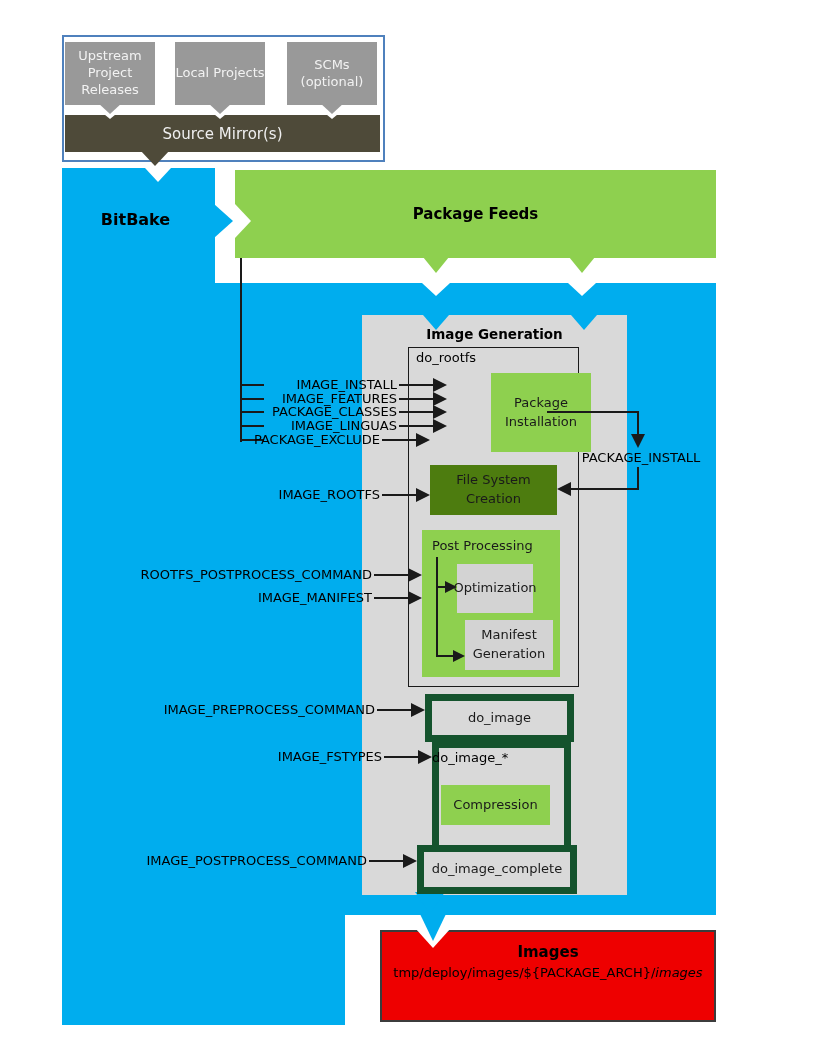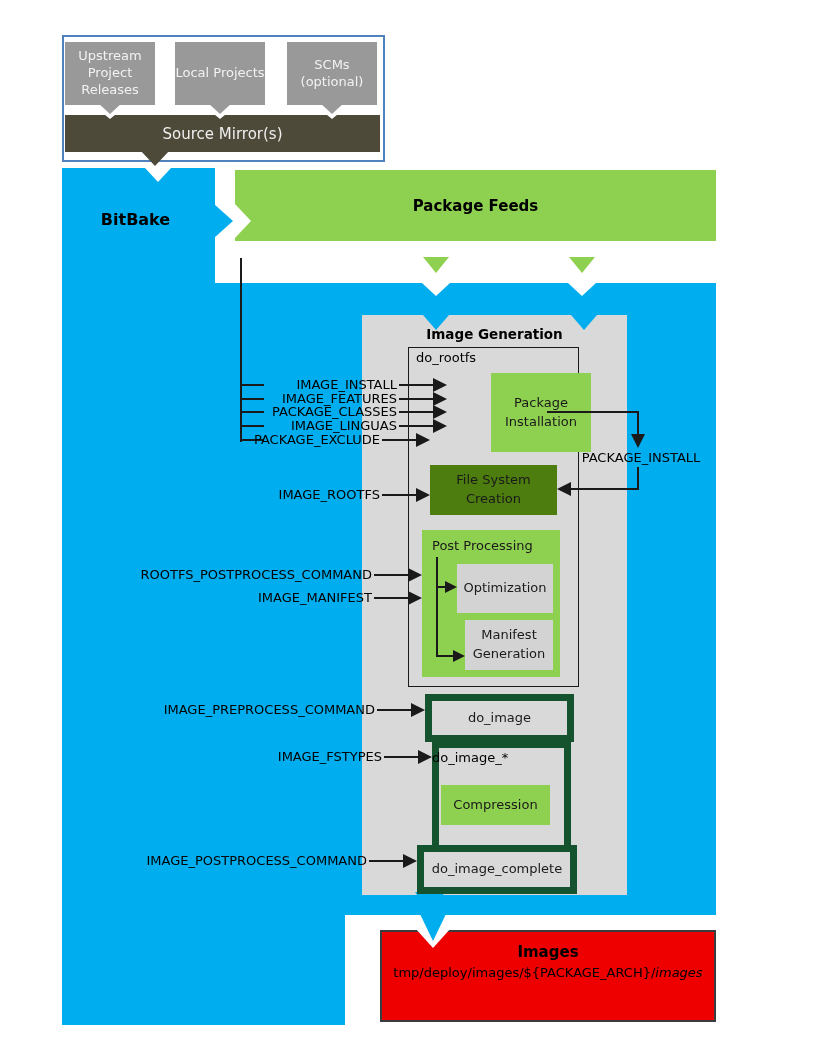--- a/index.html
+++ b/index.html
@@ -31,21 +31,21 @@
 
   <div class="tri" style="left:145px;top:168px;border-left:13px solid transparent;border-right:13px solid transparent;border-top:14px solid #ffffff;"></div>
 
   <div class="tri" style="left:422px;top:283px;border-left:14px solid transparent;border-right:14px solid transparent;border-top:13px solid #ffffff;"></div>
   <div class="tri" style="left:568px;top:283px;border-left:14px solid transparent;border-right:14px solid transparent;border-top:13px solid #ffffff;"></div>
 
   <div class="abs bold" style="left:78px;top:210px;width:115px;font-size:16px;text-align:center;color:#000;">BitBake</div>
 
   <div class="tri" style="left:214px;top:204px;border-top:17px solid transparent;border-bottom:17px solid transparent;border-left:19px solid #00adee;"></div>
 
-  <div class="abs" style="left:235px;top:170px;width:481px;height:71px;background:#8ed04f;display:flex;align-items:center;justify-content:center;">
+  <div class="abs" style="left:235px;top:170px;width:481px;height:88px;background:#8ed04f;display:flex;align-items:center;justify-content:center;">
     <span class="bold" style="font-size:15px;color:#000;">Package Feeds</span>
   </div>
 
   <div class="tri" style="left:235px;top:204px;border-top:17px solid transparent;border-bottom:17px solid transparent;border-left:16px solid #ffffff;"></div>
 
   <div class="tri" style="left:423px;top:257px;border-left:13px solid transparent;border-right:13px solid transparent;border-top:16px solid #8ed04f;"></div>
   <div class="tri" style="left:569px;top:257px;border-left:13px solid transparent;border-right:13px solid transparent;border-top:16px solid #8ed04f;"></div>
 
   <div class="abs" style="left:62px;top:35px;width:319px;height:123px;background:#ffffff;border:2px solid #4f81bd;"></div>
   <div class="gbox" style="left:65px;top:42px;width:90px;height:63px;">
@@ -85,21 +85,21 @@
   <div class="node" style="left:447px;top:373px;width:100px;height:79px;background:#8ed04f;margin-left:44px;">
     <span>Package Installation</span>
   </div>
 
   <div class="node" style="left:430px;top:465px;width:127px;height:50px;background:#4d7c0f;">
     <span>File System Creation</span>
   </div>
 
   <div class="abs" style="left:422px;top:530px;width:138px;height:147px;background:#8ed04f;"></div>
   <div class="abs" style="left:432px;top:538px;font-size:13px;color:#1a1a1a;">Post Processing</div>
-  <div class="node" style="left:457px;top:564px;width:96px;height:49px;background:#d3d3d3;">
+  <div class="node" style="left:457px;top:564px;width:76px;height:49px;background:#d3d3d3;">
     <span>Optimization</span>
   </div>
   <div class="node" style="left:465px;top:620px;width:88px;height:50px;background:#d3d3d3;">
     <span>Manifest Generation</span>
   </div>
 
   <div class="ln" style="left:436px;top:557px;width:2px;height:100px;"></div>
   <div class="ln" style="left:436px;top:586px;width:10px;height:2px;"></div>
   <div class="tri" style="left:445px;top:581px;border-top:6px solid transparent;border-bottom:6px solid transparent;border-left:12px solid #1a1a1a;"></div>
   <div class="ln" style="left:436px;top:655px;width:18px;height:2px;"></div>

